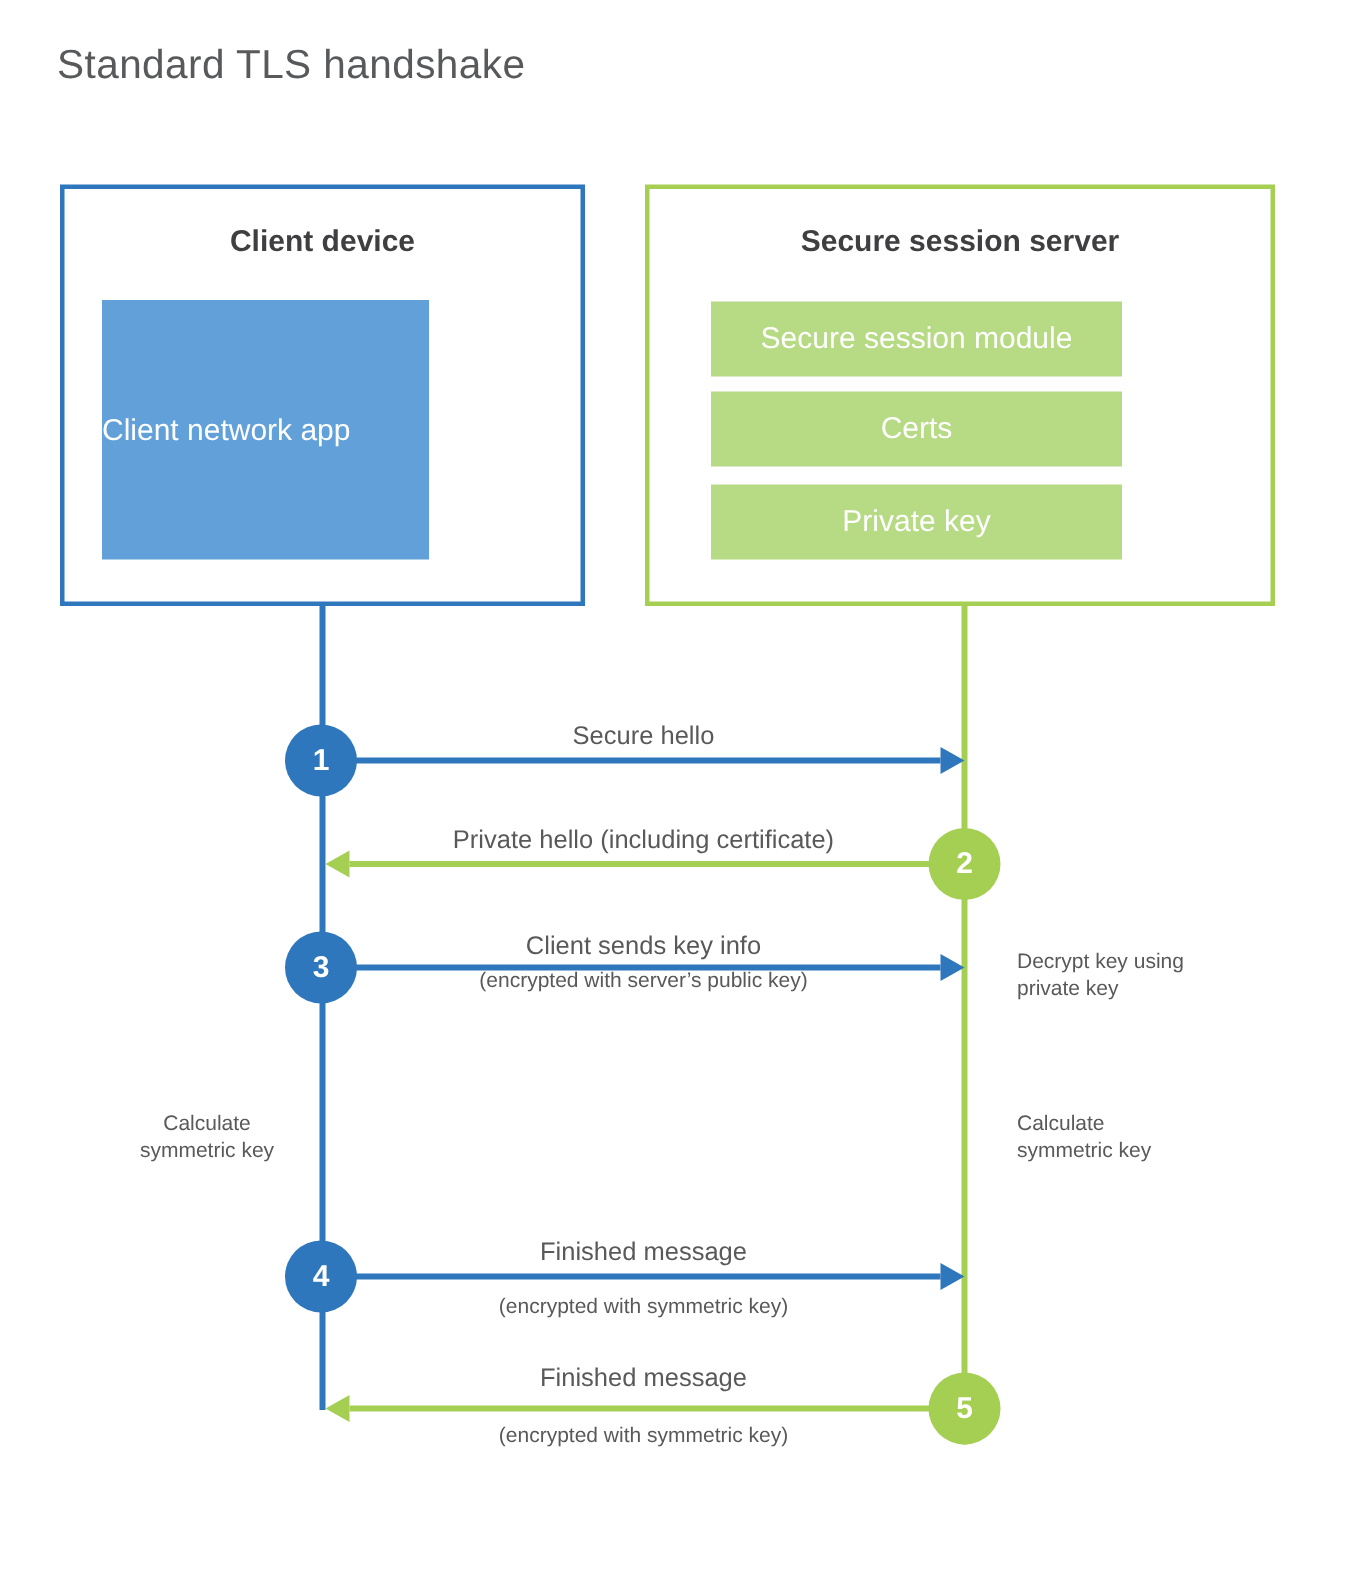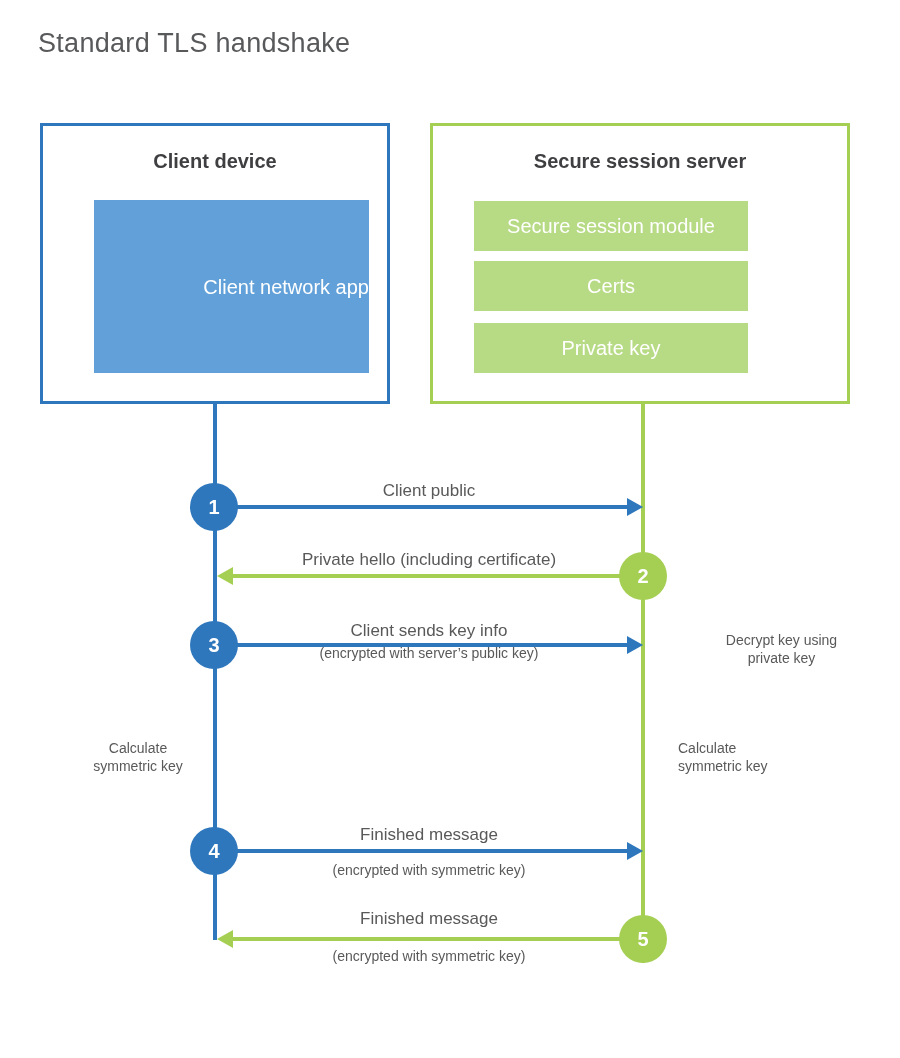--- a/index.html
+++ b/index.html
@@ -37,28 +37,28 @@
     position: absolute;
     left: 0; right: 0;
     top: 24px;
     text-align: center;
     font-size: 20px;
     font-weight: bold;
     color: #3f3f42;
   }
   .app-box {
     position: absolute;
-    left: 51px;
+    left: 25px;
     top: 74px;
-    width: 275px;
+    width: 218px;
     height: 173px;
     background: #61a0d8;
     display: flex;
     align-items: center;
-    justify-content: flex-end;
+    justify-content: flex-start;
     color: #ffffff;
     font-size: 20px;
     text-align: center;
   }
   .app-box span { display: inline-block; max-width: 175px; line-height: 26px; }
   .module-bar {
     position: absolute;
     left: 41px;
     width: 274px;
     height: 50px;
@@ -144,37 +144,37 @@
   <div class="entity-box green">
     <div class="entity-title">Secure session server</div>
     <div class="module-bar" style="top:75px;">Secure session module</div>
     <div class="module-bar" style="top:197px;">Private key</div>
     <div class="module-bar" style="top:135px;">Certs</div>
   </div>
 
   <div class="lifeline blue" style="left:213px; top:404px; height:536px;"></div>
   <div class="lifeline green" style="left:641px; top:404px; height:559px;"></div>
 
-  <div class="msg-label" style="top:481px;">Client public</div>
+  <div class="msg-label" style="top:481px;">Secure hello</div>
   <div class="arrow-line blue" style="left:215px; top:505px; width:412px;"></div>
   <div class="arrow-head right blue" style="left:627px; top:498px;"></div>
   <div class="step-circle blue" style="left:190px; top:483px;">1</div>
 
   <div class="msg-label" style="top:550px;">Private hello (including certificate)</div>
   <div class="arrow-line green" style="left:233px; top:574px; width:410px;"></div>
   <div class="arrow-head left green" style="left:217px; top:567px;"></div>
   <div class="step-circle green" style="left:619px; top:552px;">2</div>
 
   <div class="msg-label" style="top:621px;">Client sends key info</div>
   <div class="arrow-line blue" style="left:215px; top:643px; width:412px;"></div>
   <div class="arrow-head right blue" style="left:627px; top:636px;"></div>
   <div class="step-circle blue" style="left:190px; top:621px;">3</div>
   <div class="msg-sub" style="top:620px;margin-top:25px;">(encrypted with server’s public key)</div>
 
-  <div class="side-note" style="left:678px; top:631px; width:135px; text-align:center;margin-left:36px;">Decrypt key using private key</div>
+  <div class="side-note" style="left:678px; top:631px; width:135px; text-align:left;">Decrypt key using private key</div>
   <div class="side-note" style="left:84px; top:739px; width:108px; text-align:center;">Calculate symmetric key</div>
   <div class="side-note" style="left:678px; top:739px; width:108px; text-align:left;">Calculate symmetric key</div>
 
   <div class="msg-label" style="top:825px;">Finished message</div>
   <div class="arrow-line blue" style="left:215px; top:849px; width:412px;"></div>
   <div class="arrow-head right blue" style="left:627px; top:842px;"></div>
   <div class="step-circle blue" style="left:190px; top:827px;">4</div>
   <div class="msg-sub" style="top:862px;">(encrypted with symmetric key)</div>
 
   <div class="msg-label" style="top:909px;">Finished message</div>

